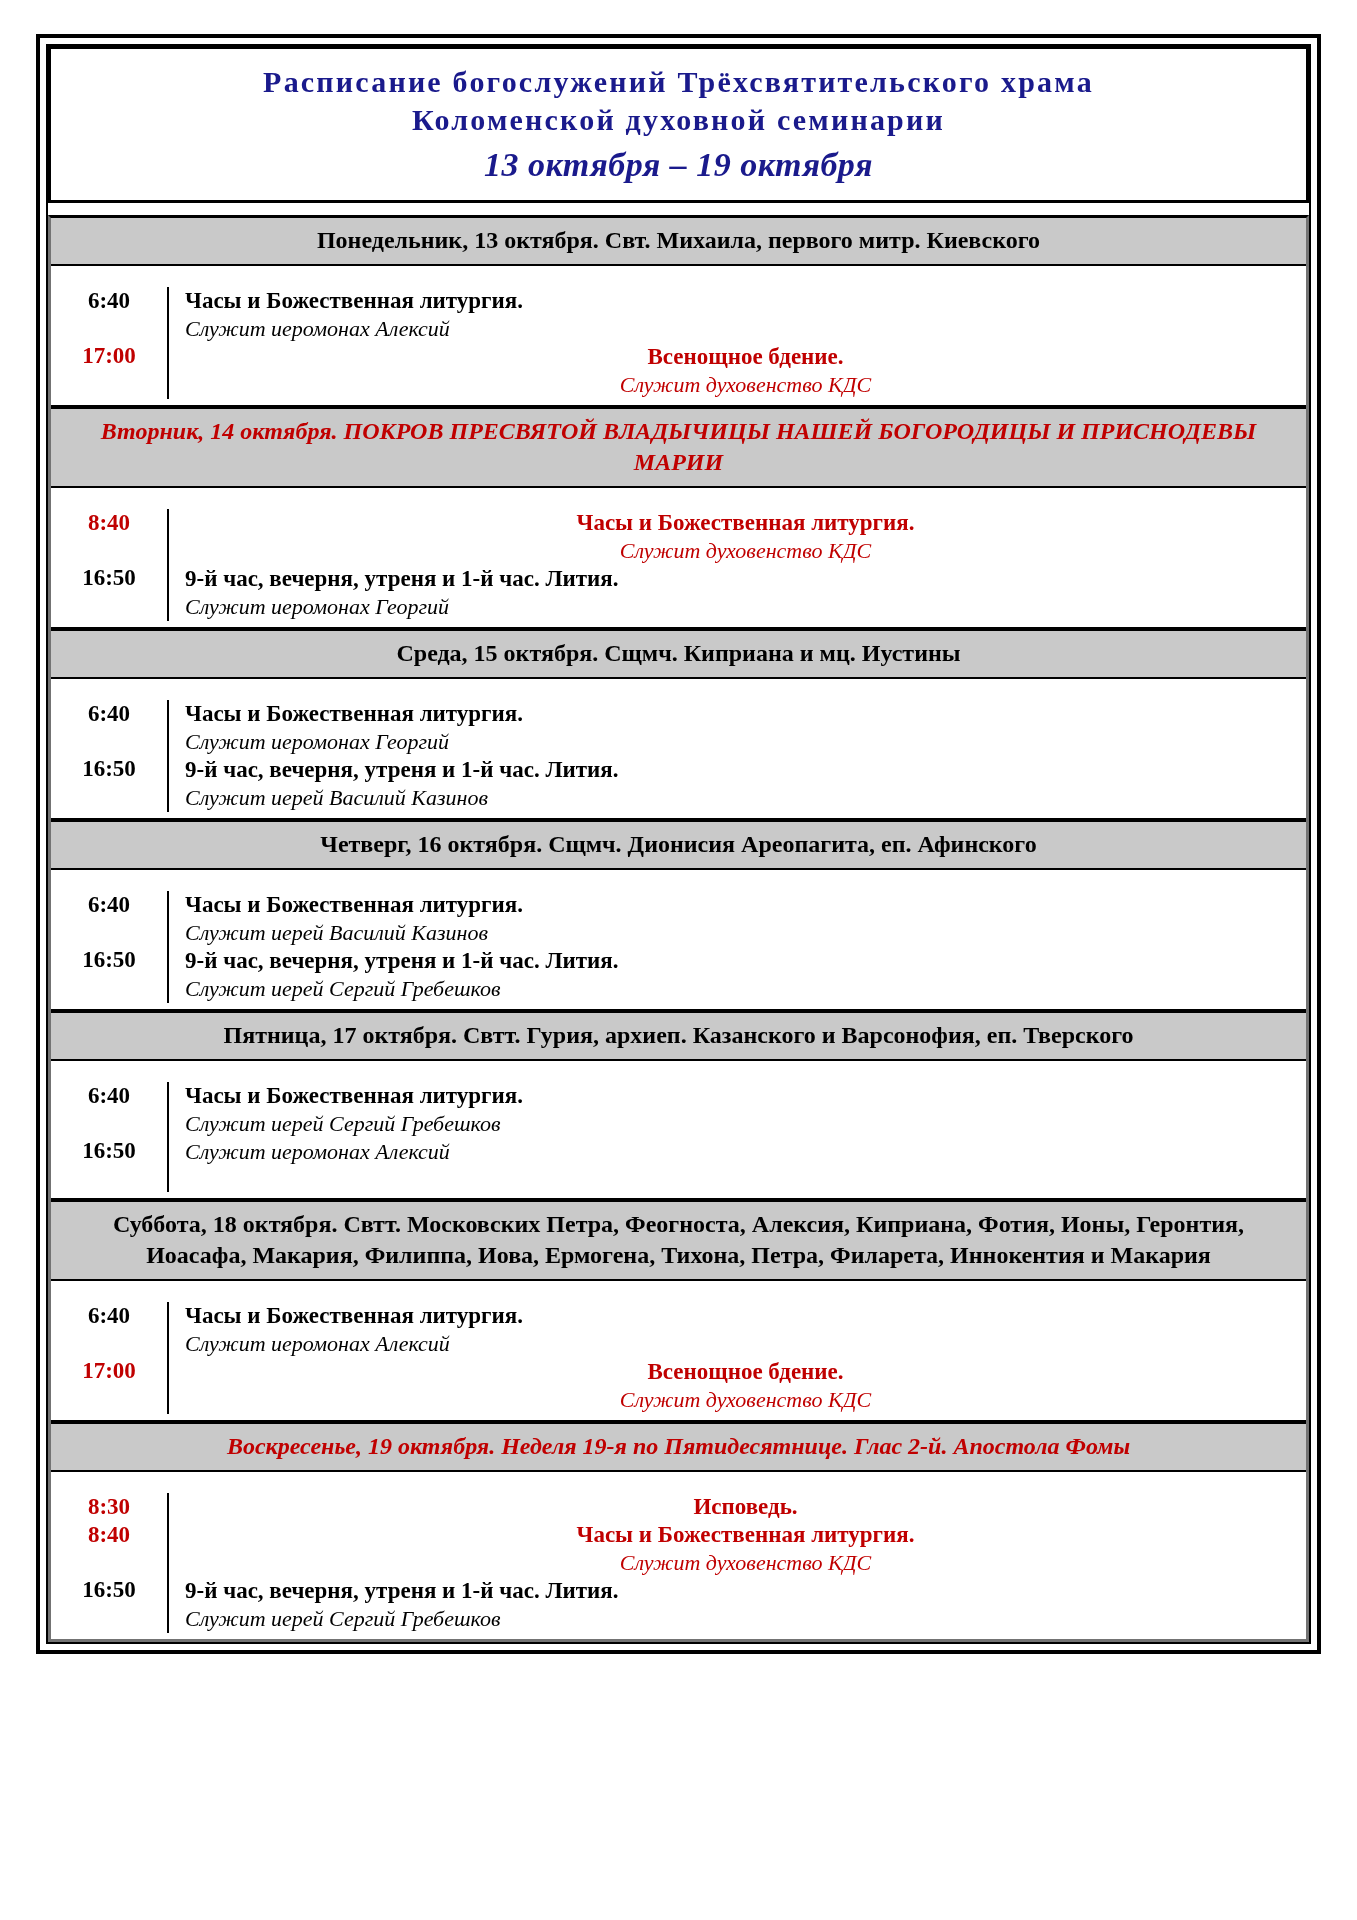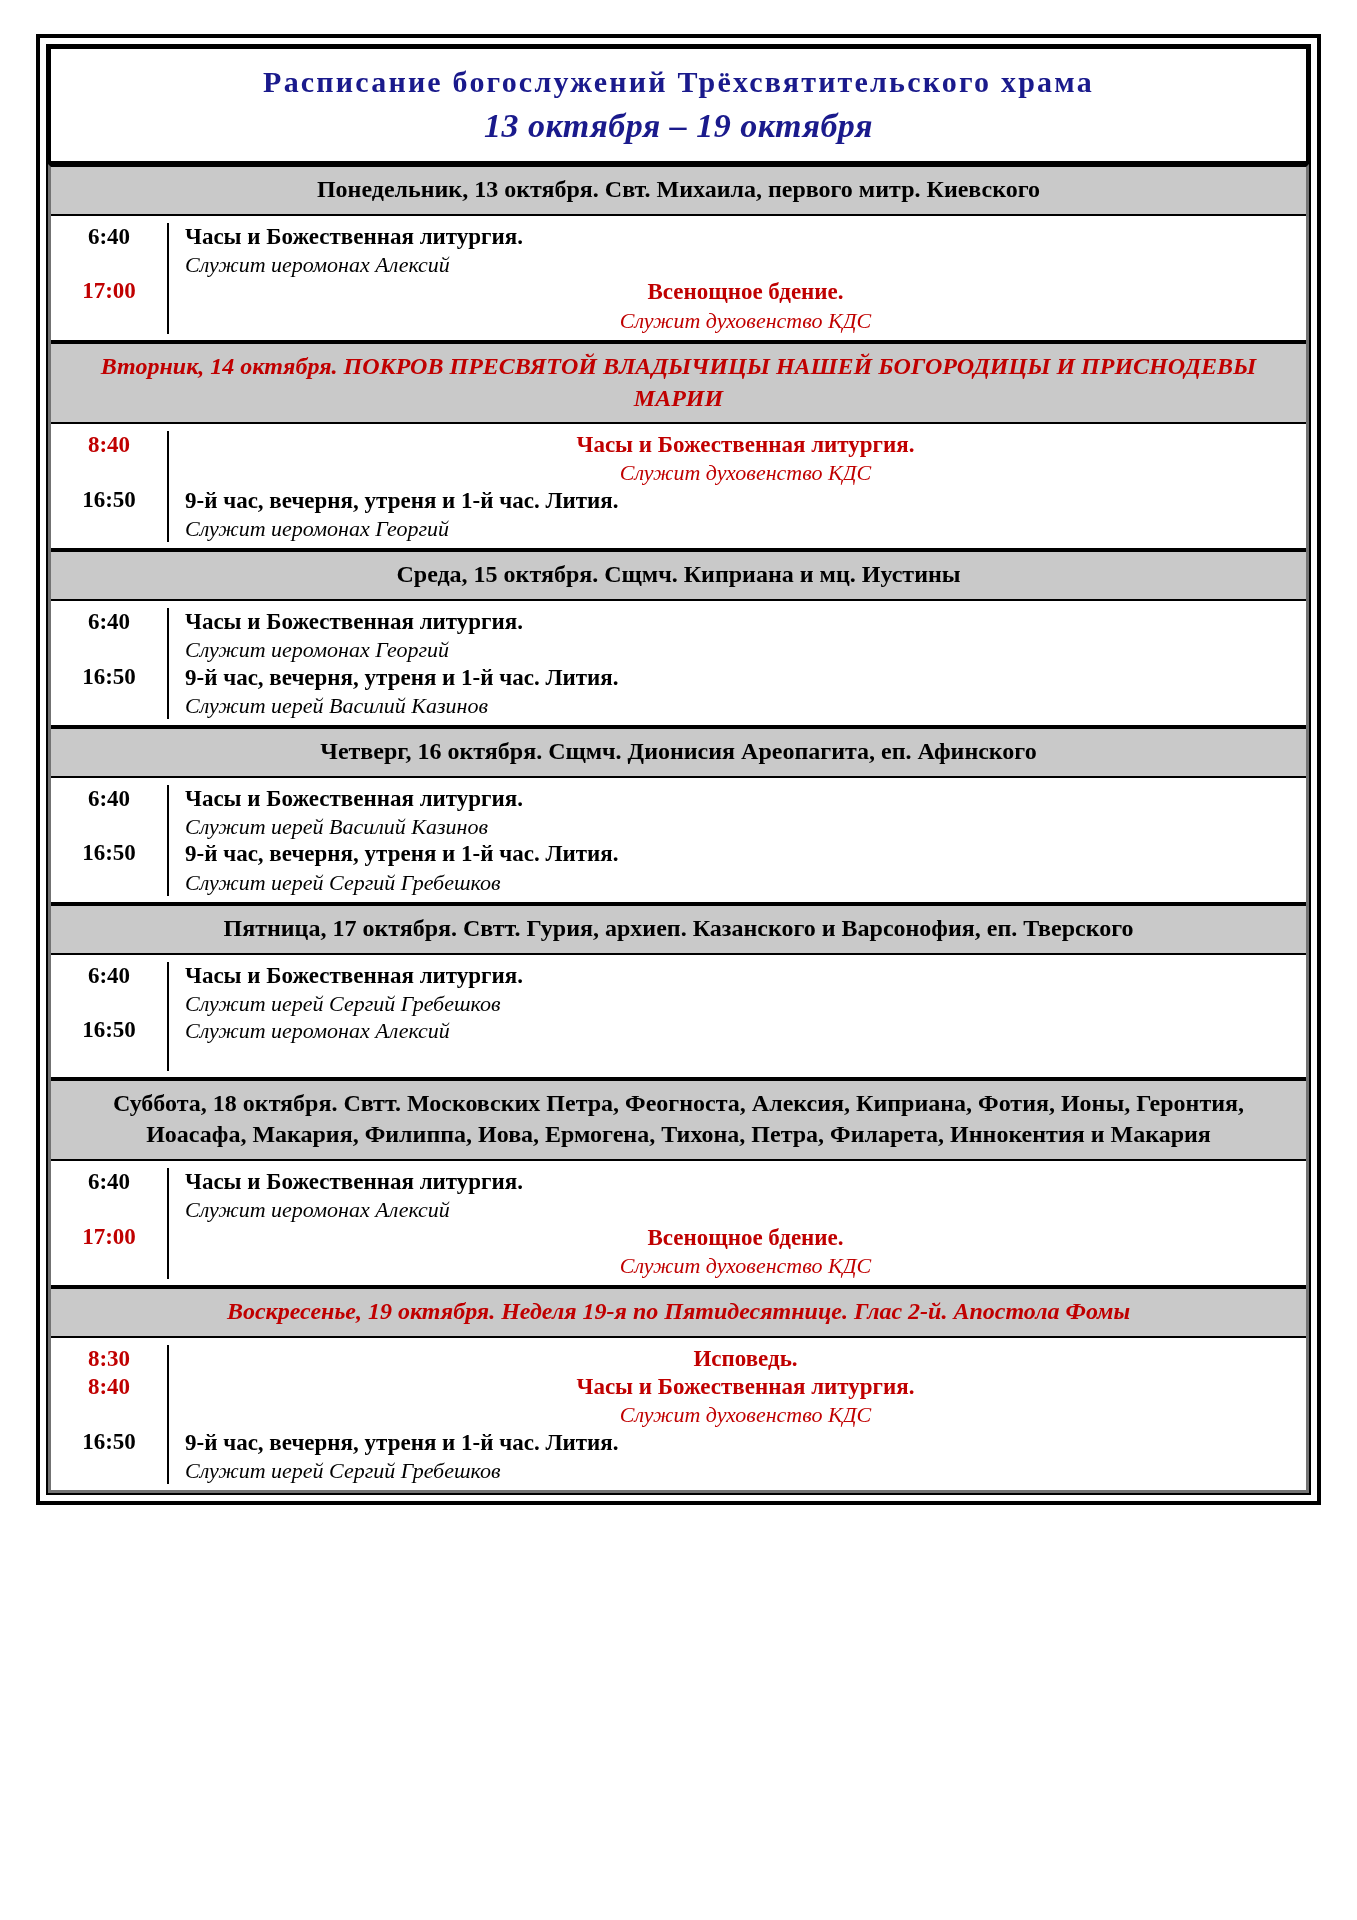--- a/index.html
+++ b/index.html
@@ -48,21 +48,21 @@
   .title-dates {
     color: #1a1a8c;
     font-weight: bold;
     font-style: italic;
     font-size: 34px;
     letter-spacing: 0.5px;
     margin-top: 6px;
   }
   
   .schedule {
-    margin-top: 0;
+    margin-top: 12px;
     box-sizing: border-box;
     border: 3px solid #737373;
     border-top: 3px solid #000;
   }
   .day-header {
     box-sizing: border-box;
     background: #c9c9c9;
     border-bottom: 2px solid #000;
     border-top: 2px solid #000;
     text-align: center;
@@ -70,21 +70,21 @@
     font-size: 24px;
     line-height: 1.3;
     padding: 7px 28px 8px 28px;
   }
   .day-header.first { border-top: none; }
   .day-header.red { color: #c00000; font-style: italic; }
   .day-header.black { color: #000000; }
 
   .events {
     border-bottom: 2px solid #000;
-    padding: 7px 0 6px 0;
+    padding: 21px 0 6px 0;
   }
   .events:last-child { border-bottom: none; }
   .event-title {
     font-weight: bold;
     font-size: 23px;
     line-height: 1.22;
   }
   .event-sub {
     font-style: italic;
     font-size: 22px;
@@ -122,20 +122,21 @@
 </style>
 </head>
 <body>
 
 <div class="page">
   <div class="outer-frame">
     <div class="inner-frame">
 
       <div class="title-box">
         <div class="title-line">Расписание богослужений Трёхсвятительского храма</div>
+        <div class="title-line">Коломенской духовной семинарии</div>
         <div class="title-dates">13 октября – 19 октября</div>
       </div>
 
       <div class="schedule" id="schedule-body">
           <div class="day-header black first">Понедельник, 13 октября. Свт. Михаила, первого митр. Киевского</div>
           <div class="events">
             <div class="event-block">
               <div class="col-left">
                 <div class="time-line black">6:40</div>
                 <div class="blank-line">.</div>

